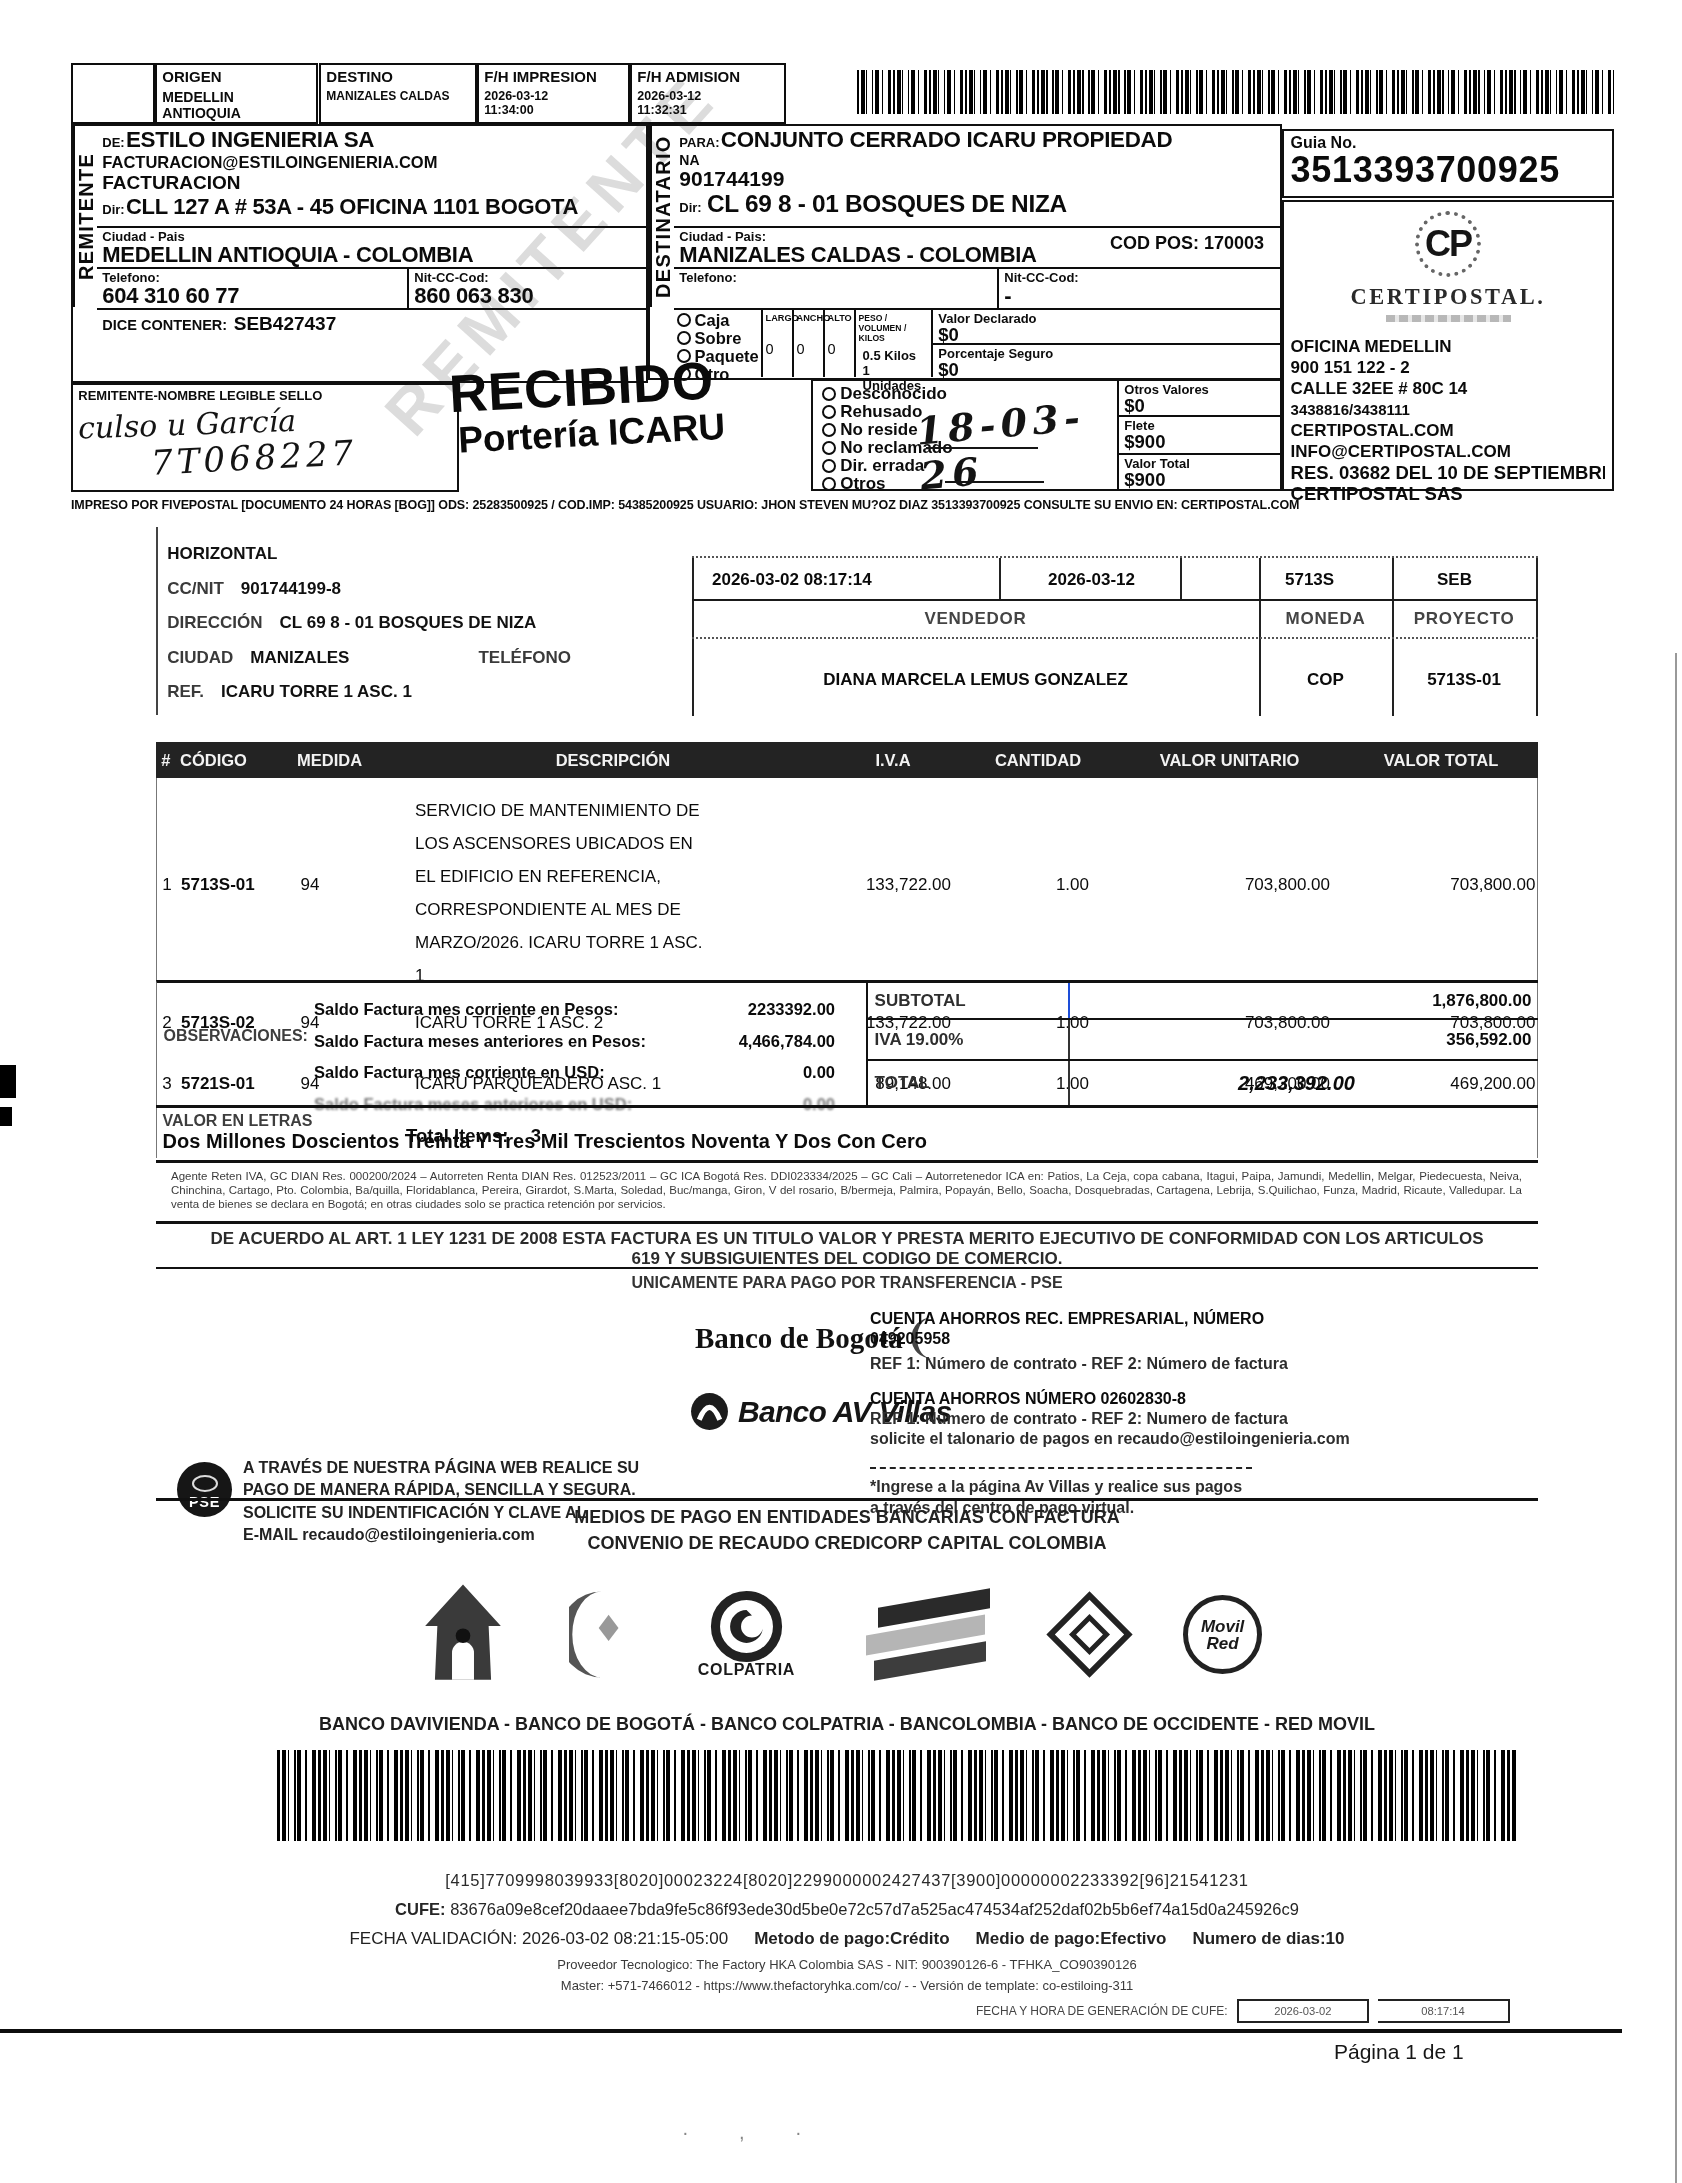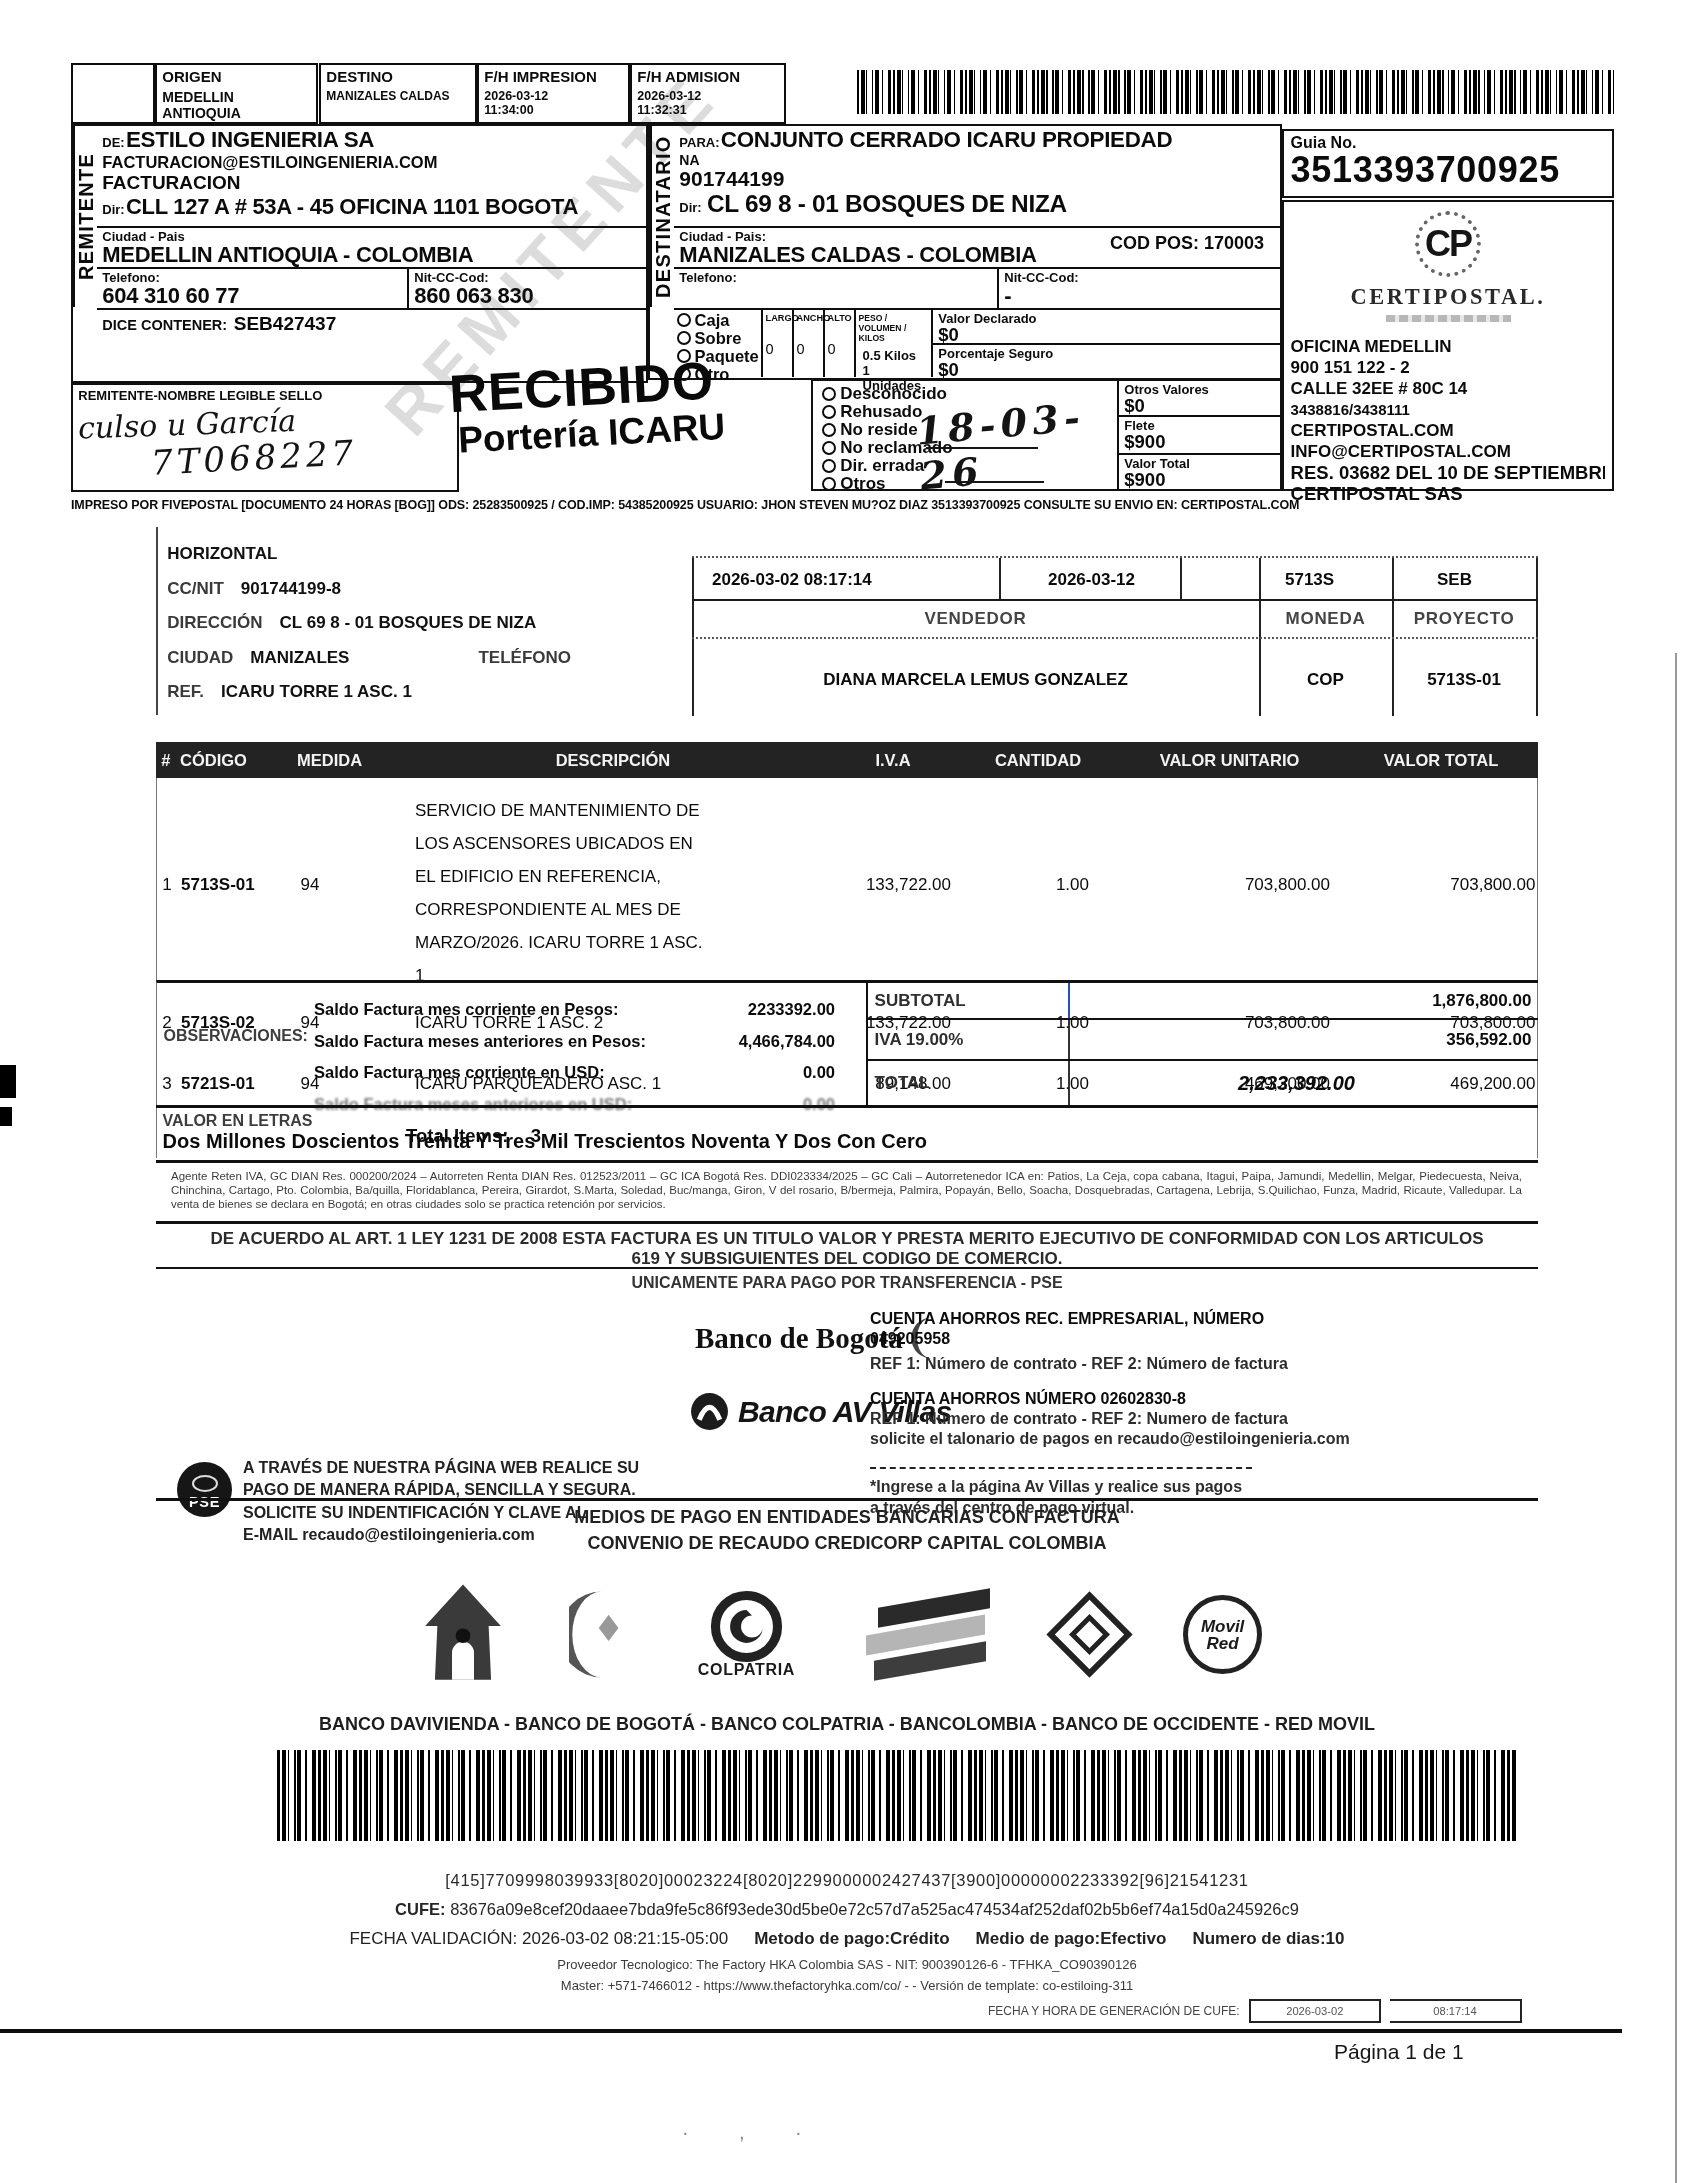--- a/index.html
+++ b/index.html
@@ -543,21 +543,21 @@
   <div class="abs" style="left:156px; top:1929px; width:1382px; display:flex; justify-content:center; gap:26px; font-size:17px; color:#222;">
     <span><span>FECHA VALIDACIÓN:</span> <span>2026-03-02 08:21:15-05:00</span></span>
     <span class="b">Metodo de pago:Crédito</span>
     <span class="b">Medio de pago:Efectivo</span>
     <span class="b">Numero de dias:10</span>
   </div>
 
   <div class="abs center" style="left:156px; top:1957px; width:1382px; font-size:13px; color:#3a3a3a; filter:blur(0.3px);">Proveedor Tecnologico: The Factory HKA Colombia SAS - NIT: 900390126-6 - TFHKA_CO90390126</div>
   <div class="abs center" style="left:156px; top:1978px; width:1382px; font-size:13px; color:#3a3a3a; filter:blur(0.3px);">Master: +571-7466012 - https://www.thefactoryhka.com/co/ - - Versión de template: co-estiloing-311</div>
 
-  <div class="abs" style="left:976px; top:1999px; display:flex; align-items:center; gap:9.2px;margin-left:12px;">
+  <div class="abs" style="left:976px; top:1999px; display:flex; align-items:center; gap:9.2px;">
     <span style="font-size:12px; color:#444; filter:blur(0.3px);">FECHA Y HORA DE GENERACIÓN DE CUFE:</span>
     <span class="gen-box">2026-03-02</span>
     <span class="gen-box" style="border-left:none;">08:17:14</span>
   </div>
 
   <div class="abs" style="left:0; top:2029px; width:1622px; border-top:4px solid #0d0d0d;"></div>
   <div class="abs" style="left:1334px; top:2040px; font-size:21px; color:#161616;">Página 1 de 1</div>
 
   <div class="artifact" style="left:0; top:1065px; width:16px; height:33px;"></div>
   <div class="artifact" style="left:0; top:1107px; width:12px; height:18.5px;"></div>

